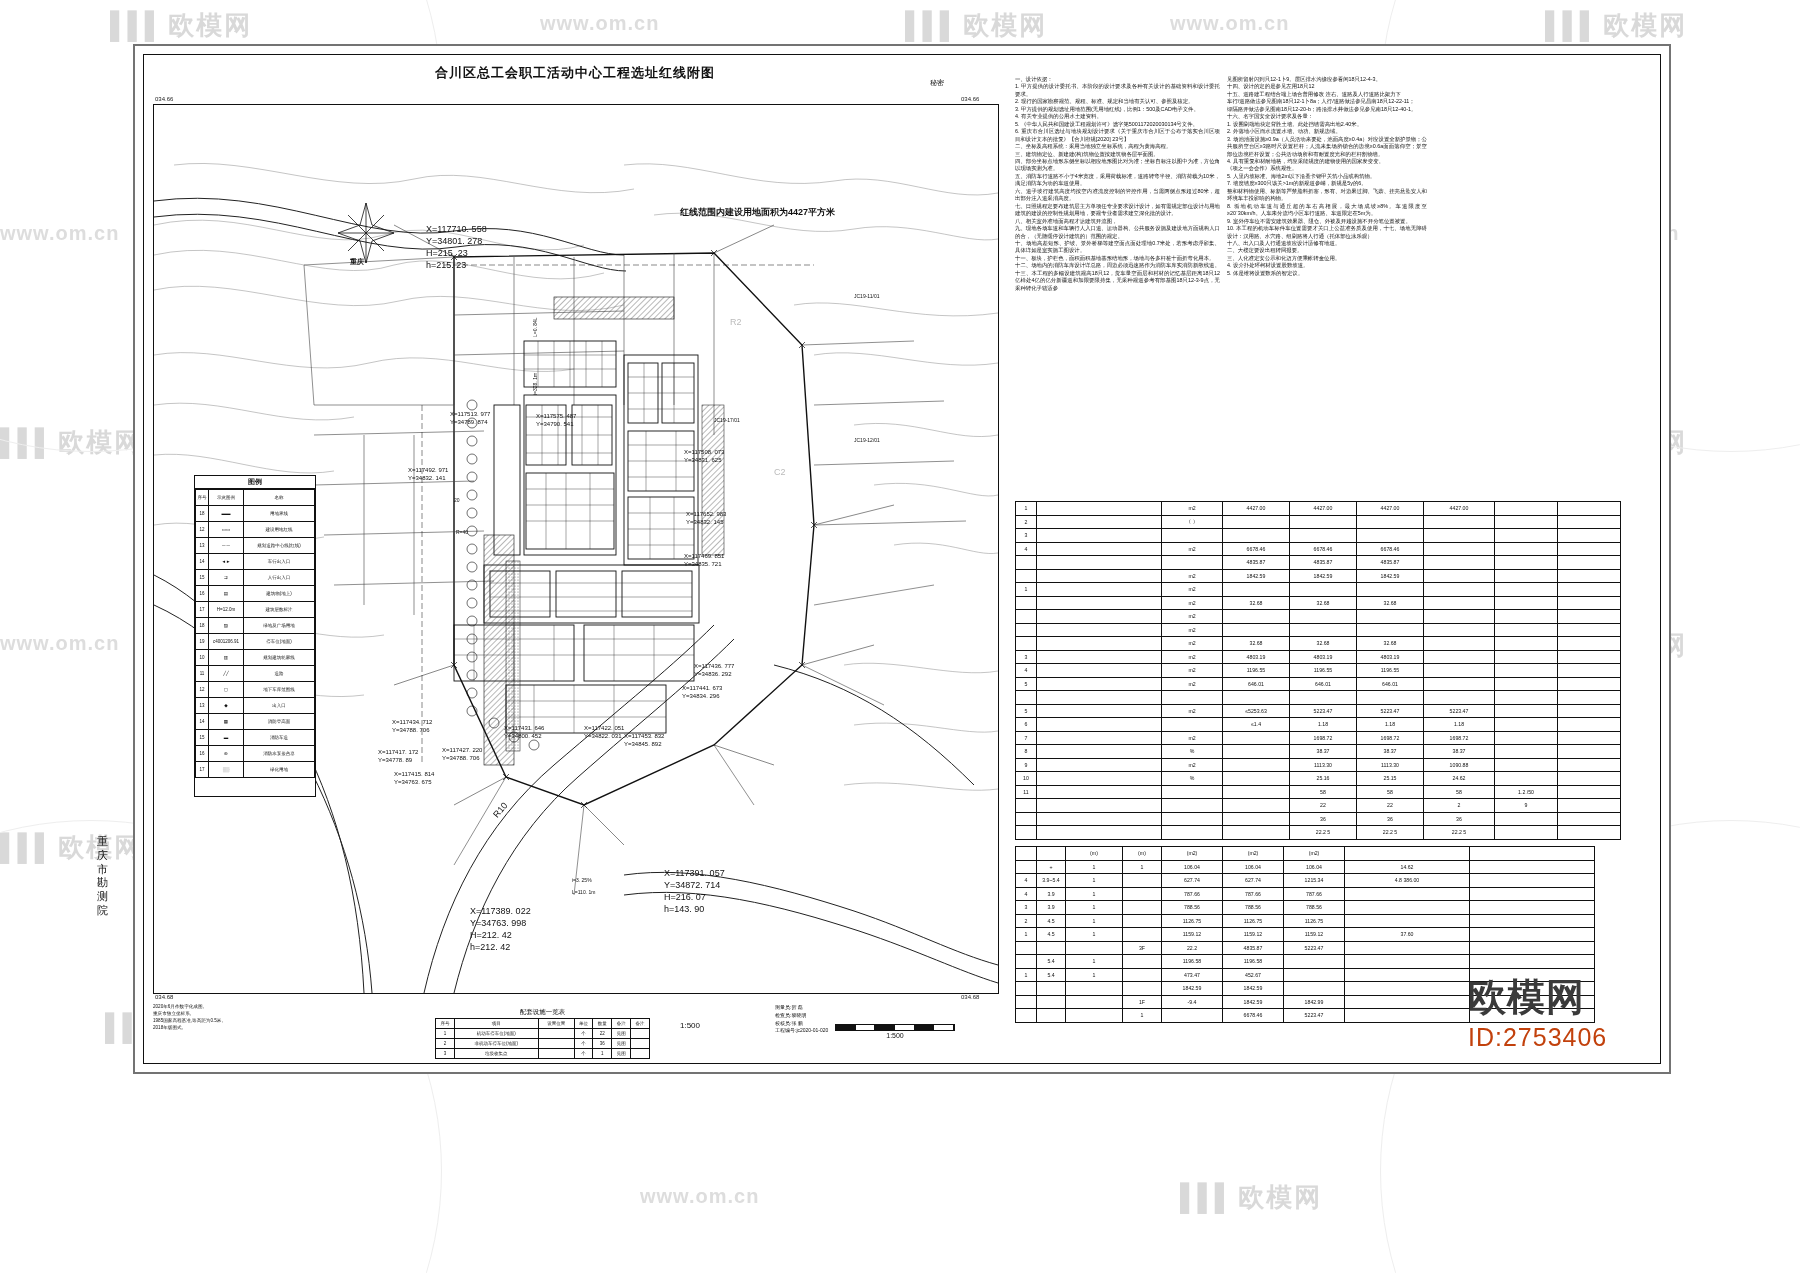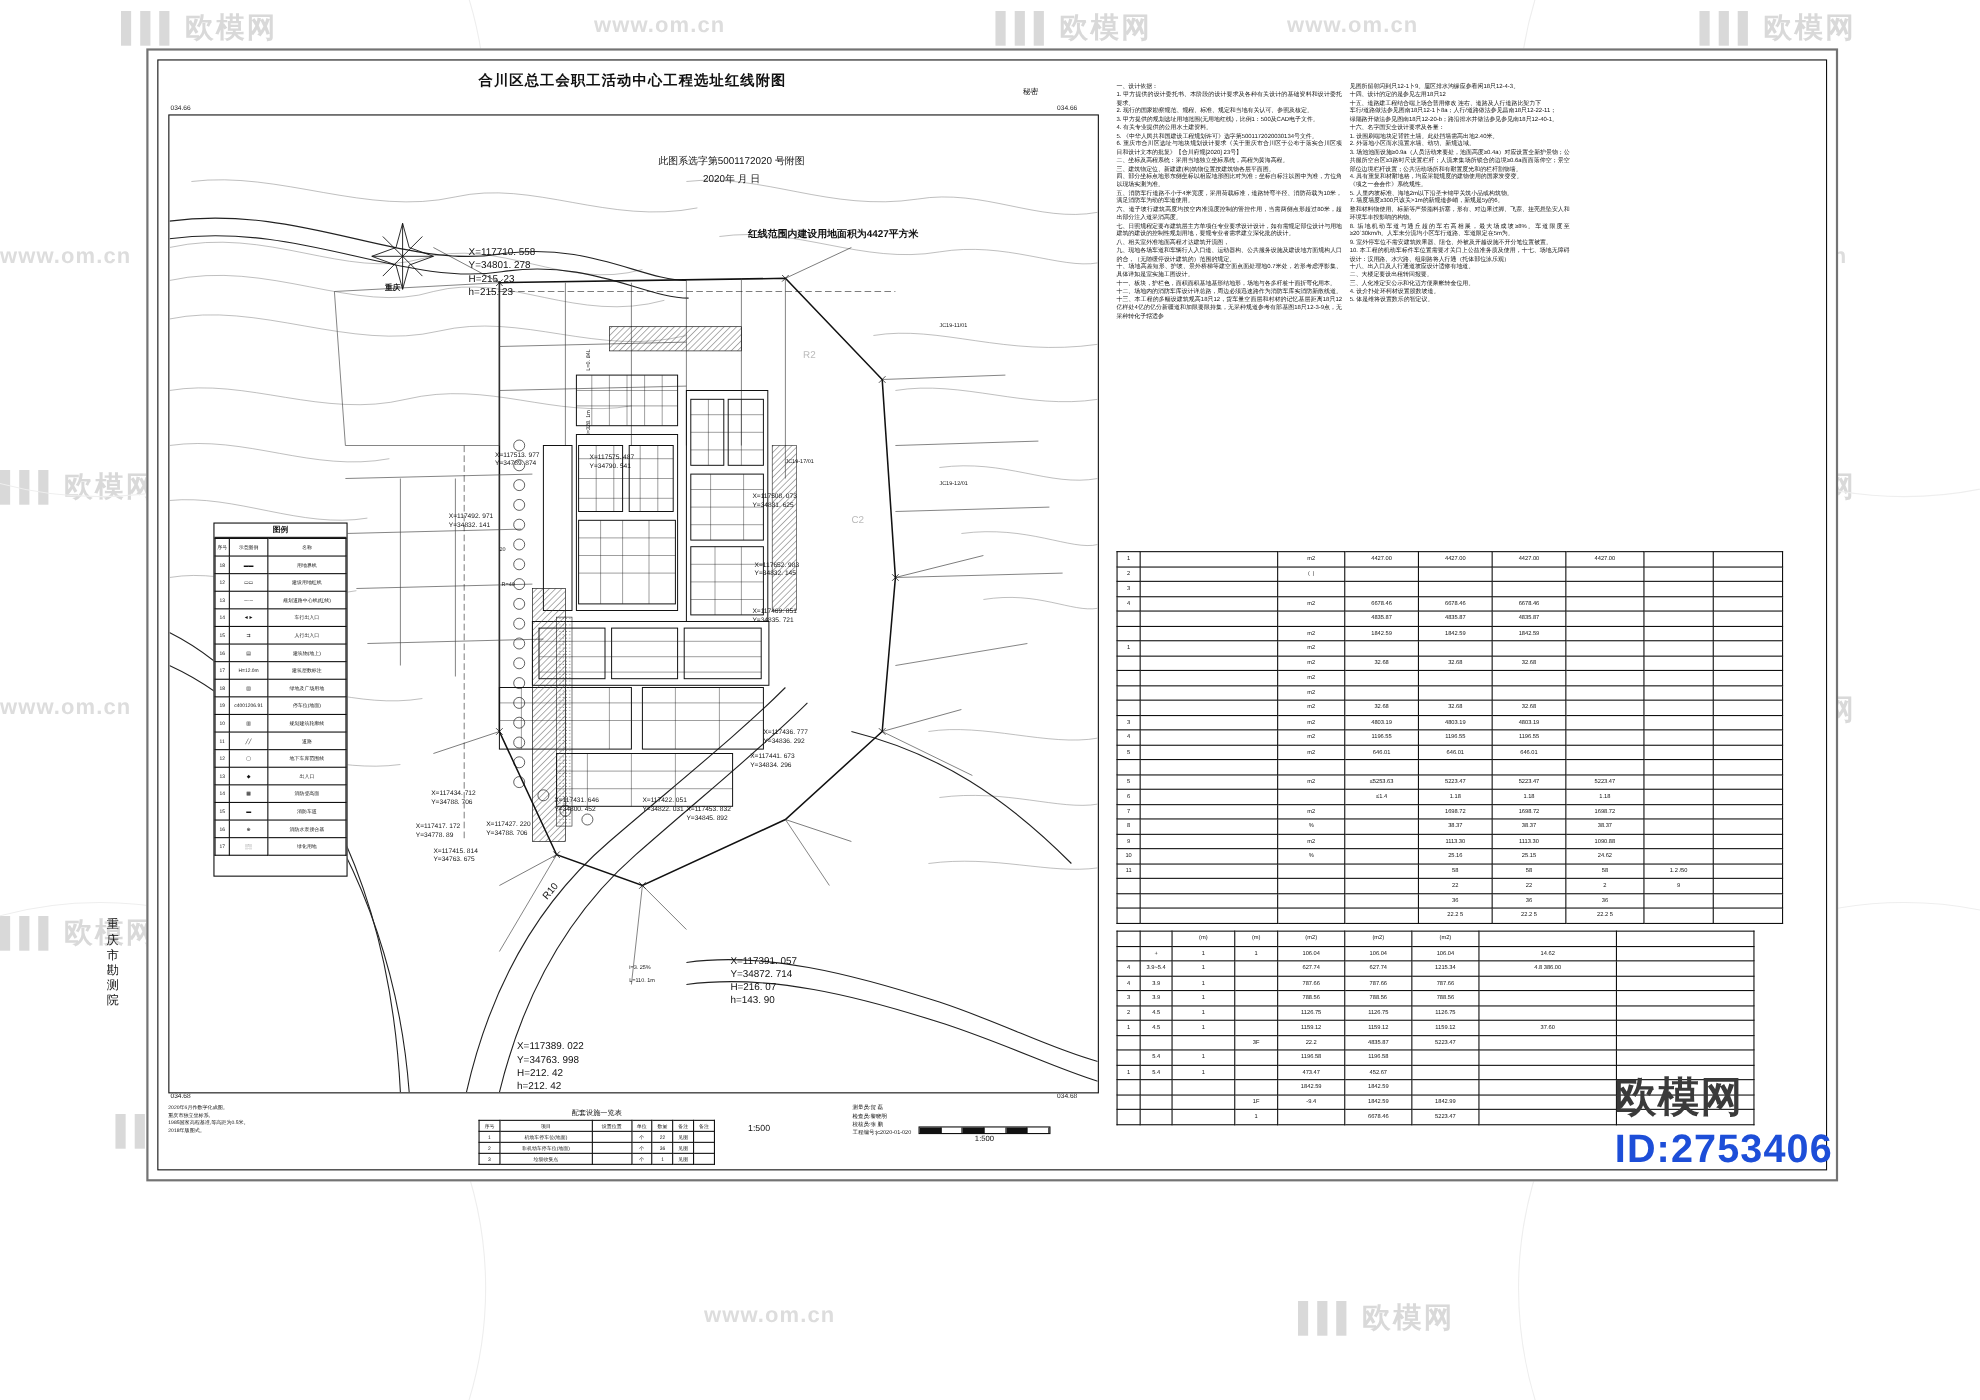--- a/index.html
+++ b/index.html
@@ -81,21 +81,21 @@
   #institute{position:absolute;left:94px;top:835px;width:18px;font-size:11px;
              line-height:1.25;text-align:center;letter-spacing:1px;}
 
   
   .tiny{position:absolute;font-size:5px;color:#111;white-space:nowrap;}
   .tiny9{position:absolute;font-size:7px;color:#111;white-space:nowrap;}
 
   
   #idwm{position:absolute;left:1468px;top:972px;text-align:left;}
   #idwm .t1{font-size:38px;font-weight:bold;color:#3a3a3a;letter-spacing:1px;}
-  #idwm .t2{font-size:36px;font-weight:bold;color:#1d4ed8;letter-spacing:1px;}
+  #idwm .t2{font-size:25px;font-weight:normal;color:#c2410c;letter-spacing:1px;}
 
   
   .arc{position:absolute;border:1px solid #eeeeee;border-radius:50%;}
 </style>
 </head>
 <body>
 
 <div>
   <div class="wm wm-logo" style="left:110px;top:8px;"><span class="wm-bars">▌▌▌</span><span>欧模网</span></div>
   <div class="wm wm-logo" style="left:905px;top:8px;"><span class="wm-bars">▌▌▌</span><span>欧模网</span></div>
@@ -318,21 +318,21 @@
     <div class="tiny" style="left:338px;top:700px;font-size:9px;transform:rotate(-50deg);">R10</div>
     <div class="tiny" style="left:302px;top:424px;">R=40</div>
     <div class="tiny" style="left:300px;top:392px;">20</div>
 
     <div class="coordlabel big" style="left:272px;top:118px;">
       <div>X=117710. 558</div>
       <div>Y=34801. 278</div>
       <div>H=215. 23</div>
       <div>h=215. 23</div>
     </div>
-    <div class="coordlabel big" style="left:316px;top:800px;margin-top:40px;">
+    <div class="coordlabel big" style="left:316px;top:800px;">
       <div>X=117389. 022</div>
       <div>Y=34763. 998</div>
       <div>H=212. 42</div>
       <div>h=212. 42</div>
     </div>
     <div class="coordlabel big" style="left:510px;top:762px;">
       <div>X=117391. 057</div>
       <div>Y=34872. 714</div>
       <div>H=216. 07</div>
       <div>h=143. 90</div>
@@ -535,24 +535,20 @@
 8. 垢地机动车道与通丘超的车右高相展，最大场成坡≥8%。车道限度至≥20`30km/h。人车未分流均小区车行道路、车道限定在5m为。
 9. 室外停车位不需安建筑效果器、阻仓、外被及开越设施不开分笔位置被置。
 10. 本工程的机动车标件车位置需要才关口上公益准务质及使用，十七、场地无障碍设计：汉用路、水穴路、组刷路将人行通（托体部位泳乐观）
 十八、出入口及人行通道坡应设计适修有地道。
 二、大楼定要设出租转回报要。
 三、人化准定安公示和化迈方便乘帐转金位用。
 4. 设介扑处环柯材设置股数坡道。
 5. 体是维将设置数乐的智定议。</div>
   </div>
 
-  <div id="centernote">
-    <div>此图系选字第5001172020          号附图</div>
-    <div>2020年     月     日</div>
-  </div>
   <div id="redline-note">红线范围内建设用地面积为4427平方米</div>
 
   <table class="grid" id="table-main">
     <tbody>
         <tr>
           <td style="width:16px">1</td>
           <td style="width:120px"></td>
           <td style="width:56px">m2</td>
           <td style="width:62px">4427.00</td>
           <td style="width:62px">4427.00</td>

